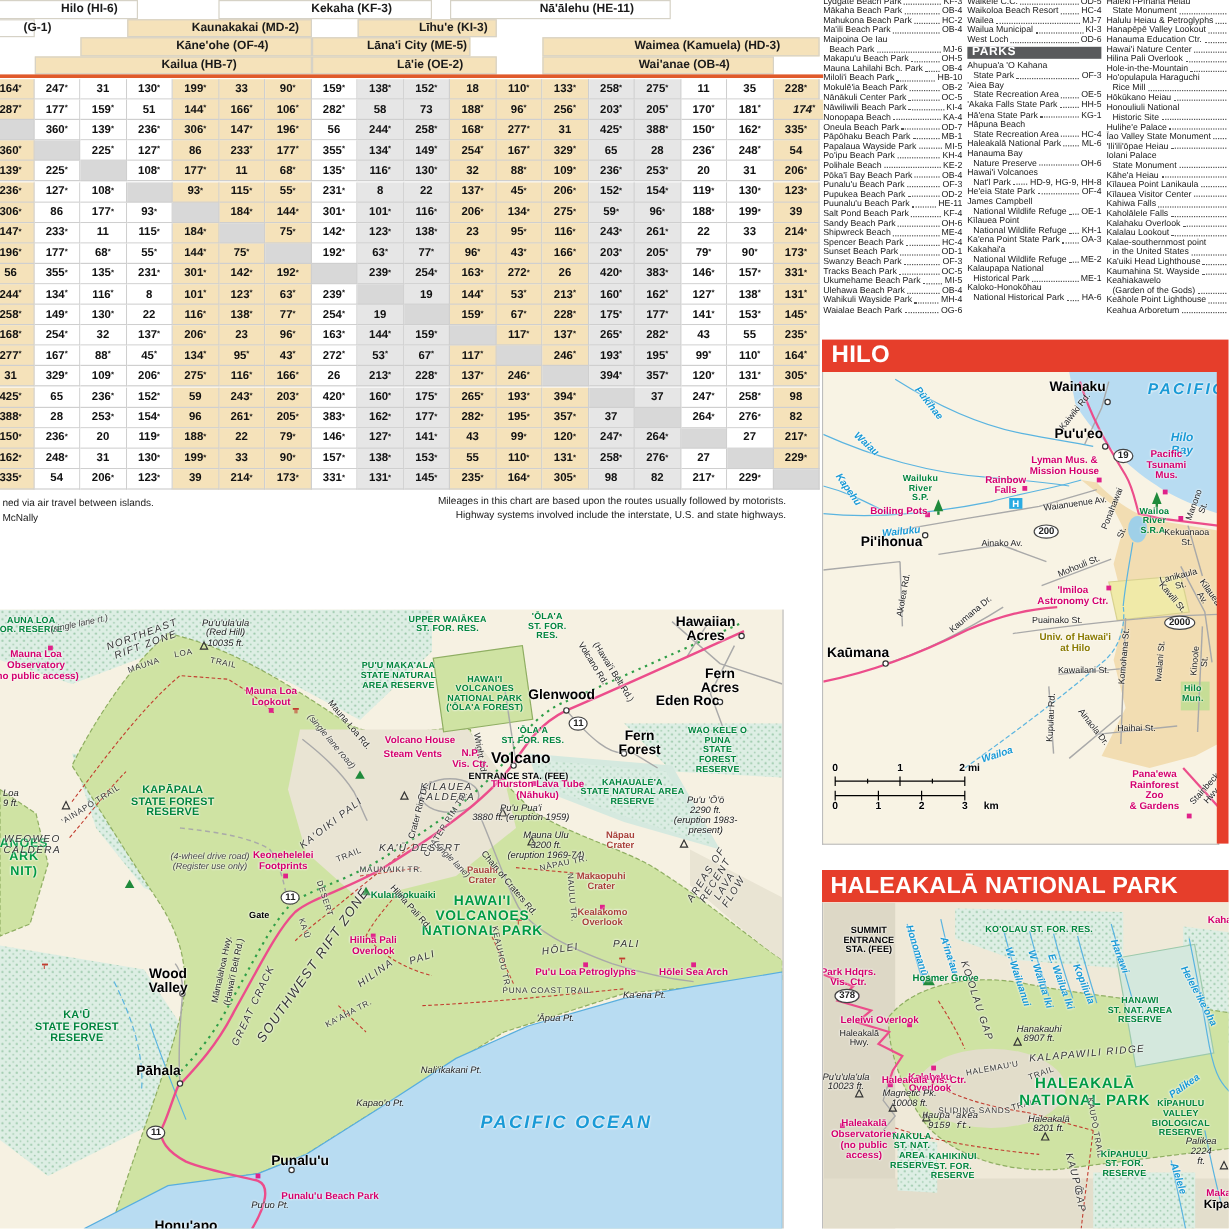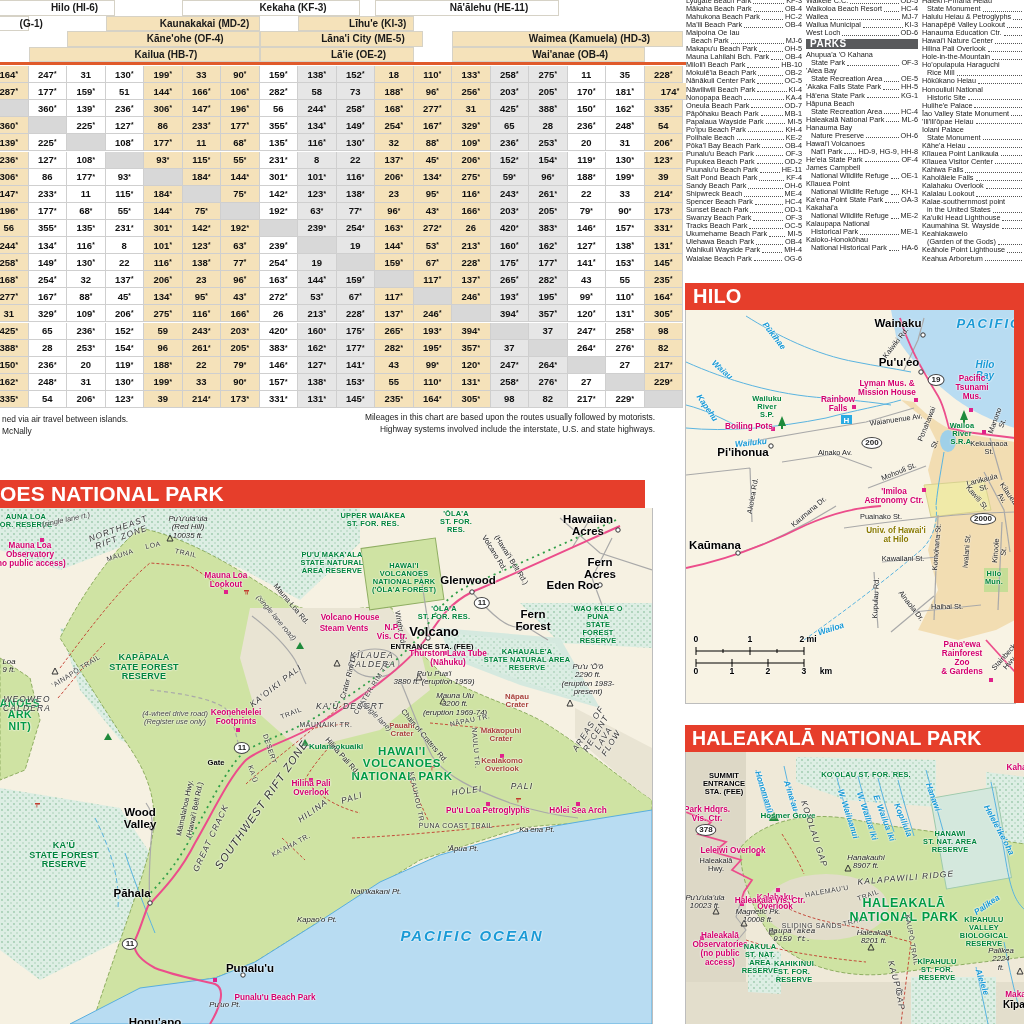--- a/index.html
+++ b/index.html
@@ -77,21 +77,21 @@
       </div>
       <div class="hcell tan" style="left: 105.5px; top: 15.5px; width: 154px;">
         <span>Kaunakakai (MD-2)</span>
       </div>
       <div class="hcell tan" style="left: 298px; top: 15.5px; width: 115.5px;">
         <span>Līhu'e (KI-3)</span>
       </div>
       <div class="hcell tan" style="left: 67px; top: 31px; width: 192.5px;">
         <span>Kāne'ohe (OF-4)</span>
       </div>
-      <div class="hcell tan" style="left: 259.5px; top: 31px; width: 163px;">
+      <div class="hcell tan" style="left: 259.5px; top: 31px; width: 132px;">
         <span>Lāna'i City (ME-5)</span>
       </div>
       <div class="hcell tan" style="left: 452px; top: 31px; width: 231px;">
         <span>Waimea (Kamuela) (HD-3)</span>
       </div>
       <div class="hcell tan" style="left: 28.5px; top: 46.5px; width: 231px;">
         <span>Kailua (HB-7)</span>
       </div>
       <div class="hcell tan" style="left: 259.5px; top: 46.5px; width: 154px;">
         <span>Lā'ie (OE-2)</span>
@@ -224,21 +224,21 @@
         <sup>*</sup>
       </div>
       <div class="mcell" style="left: 567.5px; top: 83.1px; width: 38.5px; height: 17.1px; background: rgb(255, 255, 255);">
         <span>170</span>
         <sup>*</sup>
       </div>
       <div class="mcell" style="left: 606px; top: 83.1px; width: 38.5px; height: 17.1px; background: rgb(255, 255, 255);">
         <span>181</span>
         <sup>*</sup>
       </div>
-      <div class="mcell" style="left: 644.5px; top: 83.1px; width: 52px; height: 17.1px; background: rgb(245, 226, 186);">
+      <div class="mcell" style="left: 644.5px; top: 83.1px; width: 52px; height: 17.1px; background: rgb(245, 226, 186); font-style: italic;">
         <span>174</span>
         <sup>*</sup>
       </div>
       <div class="mcell" style="left: -10px; top: 100.2px; width: 38.5px; height: 17.1px; background: rgb(216, 216, 216);"></div>
       <div class="mcell" style="left: 28.5px; top: 100.2px; width: 38.5px; height: 17.1px; background: rgb(255, 255, 255);">
         <span>360</span>
         <sup>*</sup>
       </div>
       <div class="mcell" style="left: 67px; top: 100.2px; width: 38.5px; height: 17.1px; background: rgb(255, 255, 255);">
         <span>139</span>
@@ -1912,23 +1912,20 @@
 River
 S.R.A.</span><span class="lb rd" style="left: 303px; top: 138px; transform: translate(-50%, -50%);">Kekuanaoa St.</span><span class="lb rd" style="left: 313px; top: 112px; transform: translate(-50%, -50%) rotate(-70deg);">Manono St.</span><span class="lb rd" style="left: 297px; top: 174px; transform: translate(-50%, -50%) rotate(-14deg);">Lanikaula St.</span><span class="lb rd" style="left: 319px; top: 186px; transform: translate(-50%, -50%) rotate(55deg);">Kilauea Av.</span><span class="lb rd" style="left: 291px; top: 188px; transform: translate(-50%, -50%) rotate(50deg);">Kawili St.</span><span class="lb tb" style="left: 29px; top: 235px; transform: translate(-50%, -50%);">Kaūmana</span><span class="lb rd" style="left: 67px; top: 186px; transform: translate(-50%, -50%) rotate(-80deg);">Akolea Rd.</span><span class="lb rd" style="left: 123px; top: 202px; transform: translate(-50%, -50%) rotate(-40deg);">Kaumana Dr.</span><span class="lb poi" style="left: 208px; top: 187px; transform: translate(-50%, -50%);">'Imiloa
 Astronomy Ctr.</span><span class="lb rd" style="left: 195px; top: 207px; transform: translate(-50%, -50%);">Puainako St.</span><span class="lb sh2" style="left: 297px; top: 209px; transform: translate(-50%, -50%);">2000</span><span class="lb uh" style="left: 210px; top: 226px; transform: translate(-50%, -50%);">Univ. of Hawai'i
 at Hilo</span><span class="lb rd" style="left: 217px; top: 249px; transform: translate(-50%, -50%);">Kawailani St.</span><span class="lb rd" style="left: 251px; top: 237px; transform: translate(-50%, -50%) rotate(-85deg);">Komohana St.</span><span class="lb rd" style="left: 281px; top: 241px; transform: translate(-50%, -50%) rotate(-85deg);">Iwalani St.</span><span class="lb rd" style="left: 314px; top: 241px; transform: translate(-50%, -50%) rotate(-85deg);">Kinoole St.</span><span class="lb pk" style="left: 308px; top: 268px; transform: translate(-50%, -50%);">Hilo
 Mun.</span><span class="lb rd" style="left: 190px; top: 288px; transform: translate(-50%, -50%) rotate(-87deg);">Kupulau Rd.</span><span class="lb rd" style="left: 225px; top: 296px; transform: translate(-50%, -50%) rotate(52deg);">Ainaola Dr.</span><span class="lb rd" style="left: 261px; top: 297px; transform: translate(-50%, -50%);">Haihai St.</span><span class="lb w" style="left: 145px; top: 319px; transform: translate(-50%, -50%) rotate(-18deg);">Wailoa</span><span class="lb poi" style="left: 276px; top: 349px; transform: translate(-50%, -50%);">Pana'ewa
 Rainforest Zoo
 &amp; Gardens</span><span class="lb rd" style="left: 321px; top: 350px; transform: translate(-50%, -50%) rotate(-48deg);">Stainbeck
 Hwy.</span><span class="lb sc" style="left: 10px; top: 330px; transform: translate(-50%, -50%);">0</span><span class="lb sc" style="left: 64px; top: 330px; transform: translate(-50%, -50%);">1</span><span class="lb sc" style="left: 122px; top: 330px; transform: translate(-50%, -50%);">2 mi</span><span class="lb sc" style="left: 10px; top: 362px; transform: translate(-50%, -50%);">0</span><span class="lb sc" style="left: 46px; top: 362px; transform: translate(-50%, -50%);">1</span><span class="lb sc" style="left: 82px; top: 362px; transform: translate(-50%, -50%);">2</span><span class="lb sc" style="left: 118px; top: 362px; transform: translate(-50%, -50%);">3</span><span class="lb sc" style="left: 140px; top: 362px; transform: translate(-50%, -50%);">km</span></div>
   <div id="redstrip" class="abs" style="left:1014px;top:310px;width:10px;height:393px;"></div>
 
-  <div class="abs mhead" style="left:0;top:480px;width:645px;height:28px;">
-    <span class="ttl" style="font-size:21px;padding-left:0;">OES NATIONAL PARK</span>
-  </div>
   <div class="abs mapbox" id="volcmap" style="left:0;top:508px;width:652px;height:516px;border-right:1px solid #bdbdbd;">
     <svg width="652" height="516" viewBox="0 0 652 516">
       <defs>
         <pattern id="sp" width="6" height="6" patternUnits="userSpaceOnUse">
           <rect width="6" height="6" fill="#ddeee4"></rect>
           <circle cx="2" cy="2" r=".9" fill="#9cc9ab"></circle>
             <circle cx="5" cy="5" r=".7" fill="#9cc9ab"></circle>
         </pattern>
       </defs>
       <rect width="652" height="516" fill="#f6f1e2"></rect>

